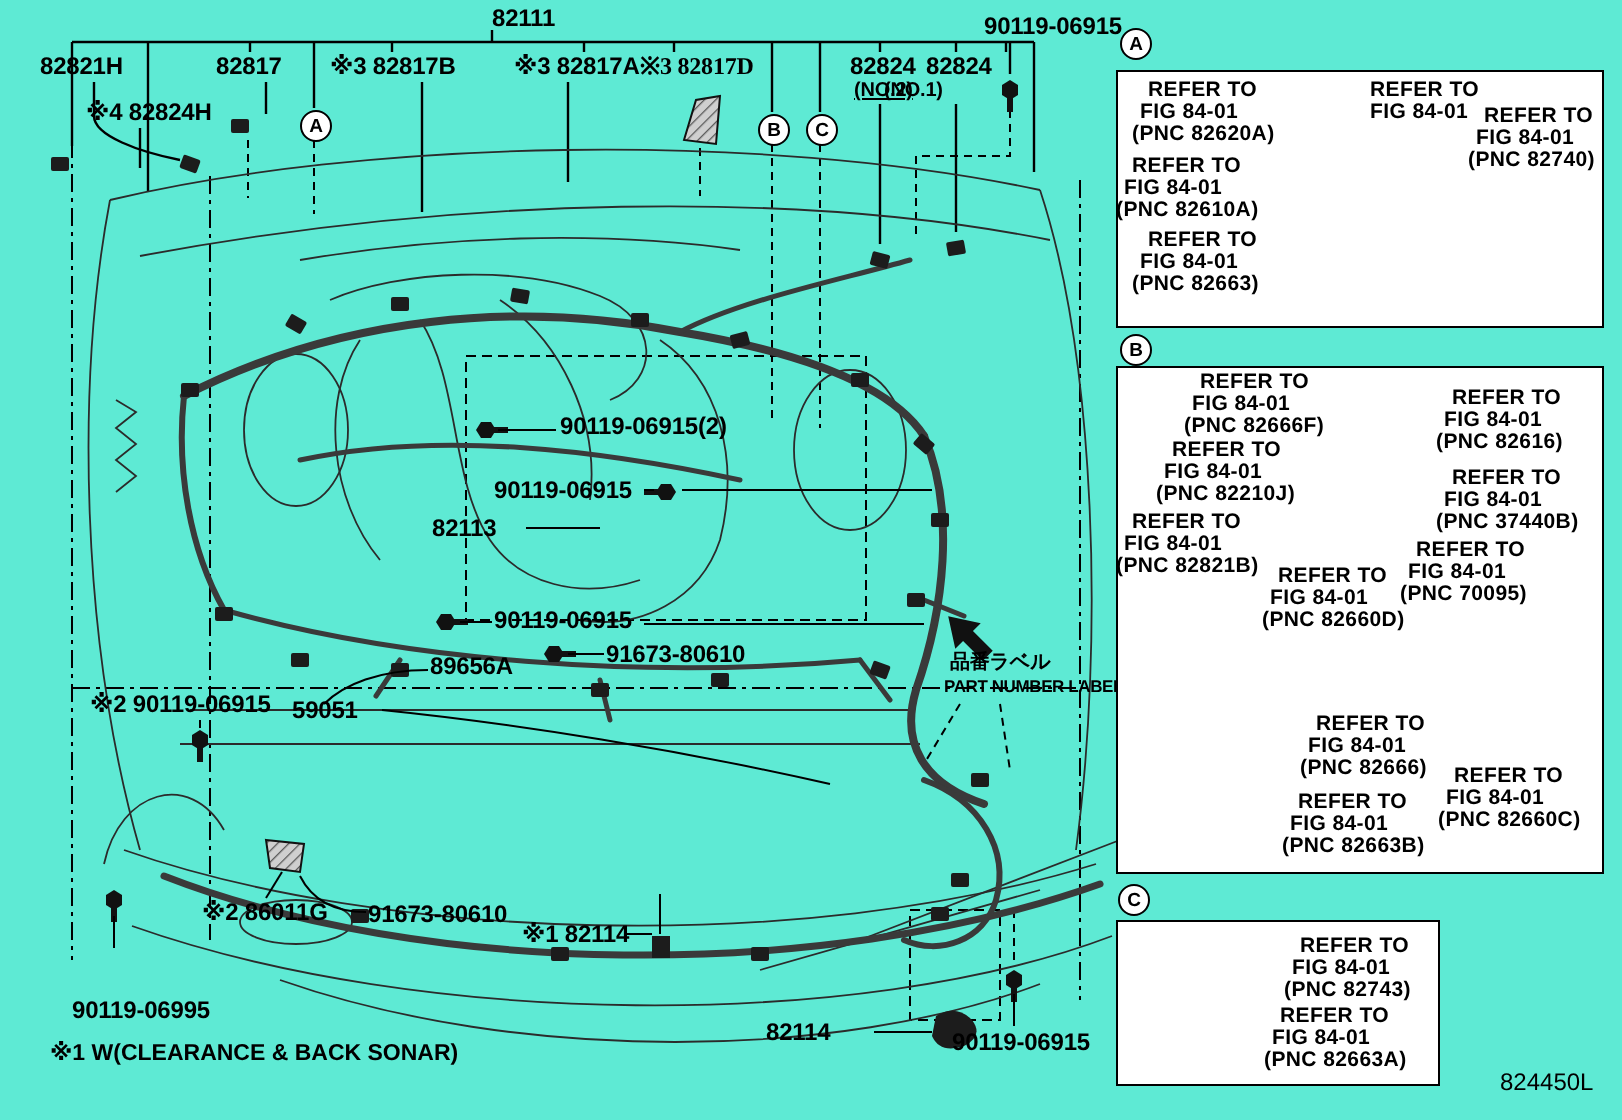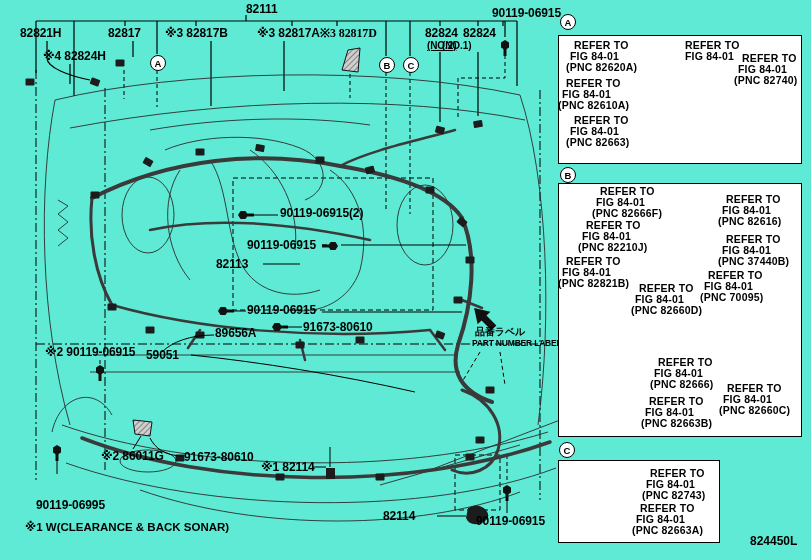--- a/index.html
+++ b/index.html
@@ -13,21 +13,21 @@
   .tiny{font-size:8.5px;line-height:9px;letter-spacing:-0.2px;}
   .marker{position:absolute;width:14px;height:14px;border:1.4px solid #000;border-radius:50%;
           display:flex;align-items:center;justify-content:center;
           font-size:9.5px;font-weight:bold;background:#fff;z-index:5;}
   .panel{position:absolute;border:1.5px solid #000;background:#fff;}
   .ref{position:absolute;font-weight:bold;font-size:10.5px;line-height:11px;white-space:nowrap;
        letter-spacing:0.2px;z-index:4;}
   .ref .r1{margin-left:8px;}
   .ref .r2{margin-left:4px;}
   .legend{position:absolute;font-weight:bold;font-size:11.5px;line-height:13.4px;white-space:pre;}
-  .code{position:absolute;font-weight:bold;font-size:12px;}
+  .code{position:absolute;font-weight:normal;font-size:12px;}
 </style>
 </head>
 <body>
 
 <div id="screen">
 
   <svg width="811" height="560" viewBox="0 0 811 560">
     <defs>
       <pattern id="hatch" patternUnits="userSpaceOnUse" width="4" height="4" patternTransform="rotate(45)">
         <rect width="4" height="4" fill="#cfcfcf"></rect>

